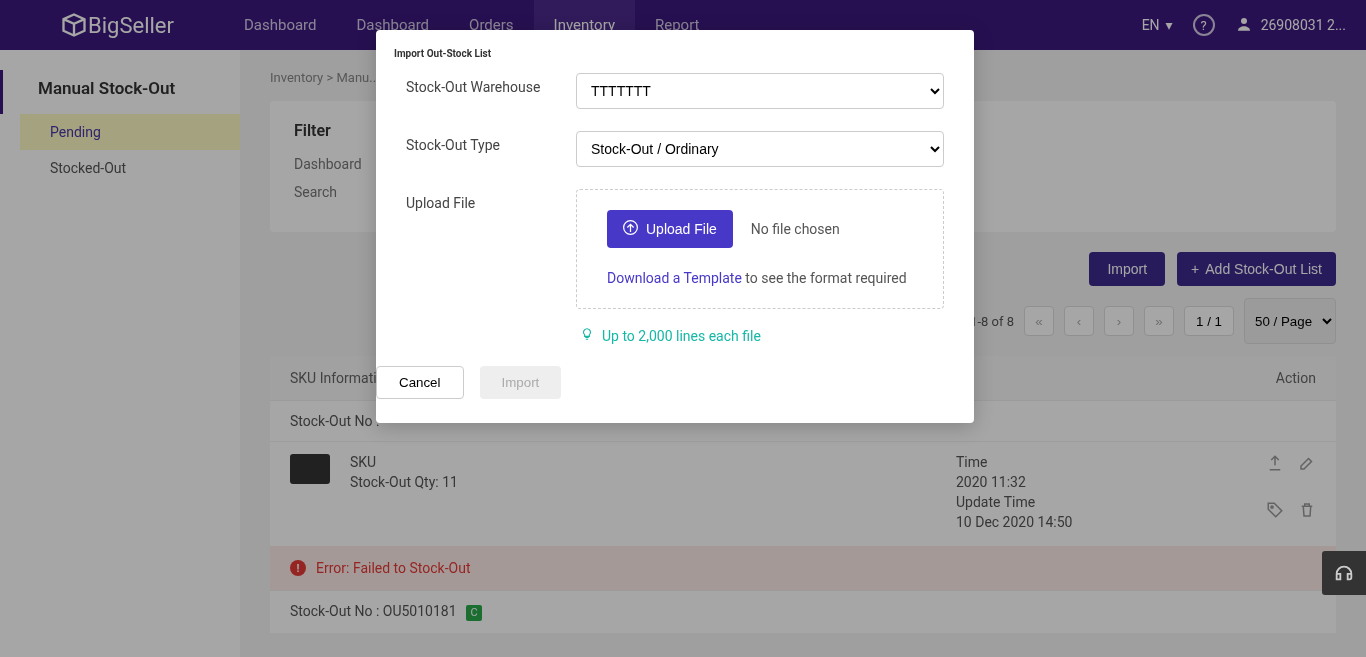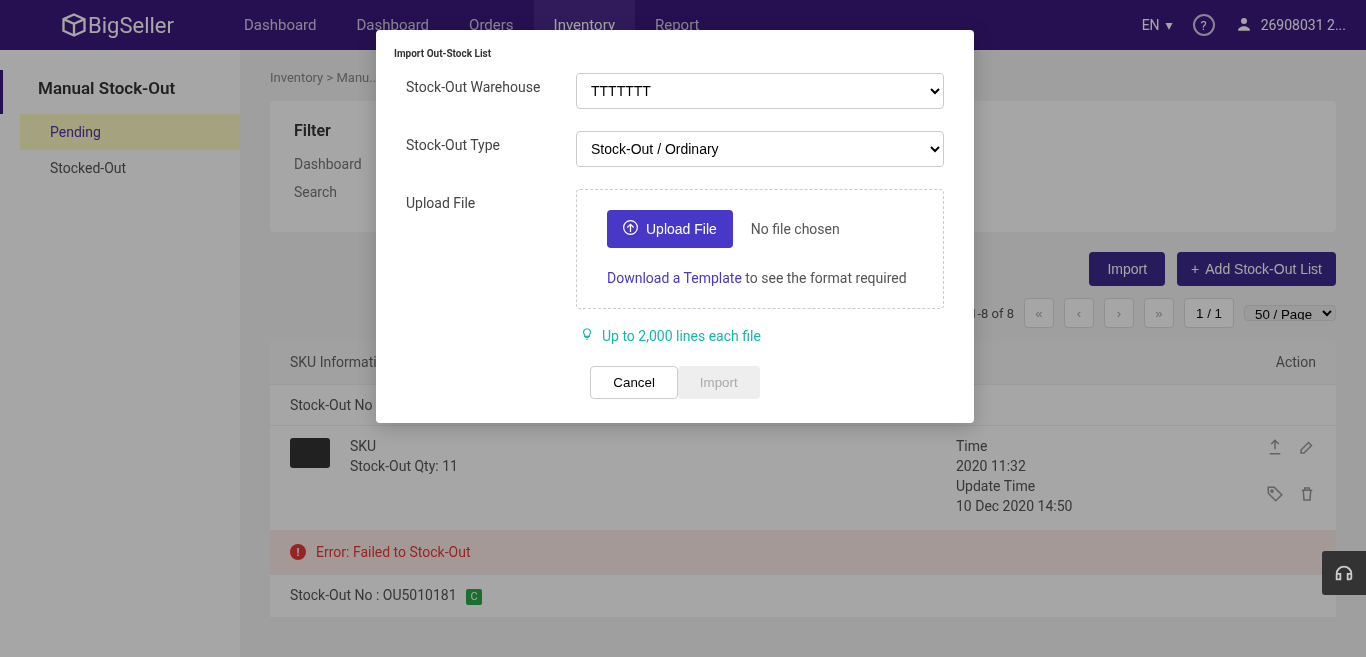--- a/index.html
+++ b/index.html
@@ -31,21 +31,21 @@
 .filter-title { font-weight: 600; font-size: 16px; margin-bottom: 16px; }
 .filter-row { display: flex; align-items: center; gap: 30px; color: #777; margin-bottom: 12px; }
 
 .actions-row { display: flex; justify-content: flex-end; gap: 12px; margin-bottom: 12px; }
 .btn-primary { background: #3c2a8d; color: #fff; border: none; padding: 9px 18px; border-radius: 4px; cursor: pointer; font-size: 14px; }
 .btn-outline { background: #3c2a8d; color: #fff; border: none; padding: 9px 14px; border-radius: 4px; cursor: pointer; display: flex; align-items: center; gap: 6px; font-size: 14px; }
 
 .pagination-row { display: flex; justify-content: flex-end; align-items: center; gap: 10px; color: #555; margin-bottom: 12px; font-size: 13px; }
 .page-btn { width: 30px; height: 30px; border: 1px solid #ddd; background: #fff; border-radius: 4px; cursor: pointer; display: flex; align-items: center; justify-content: center; color: #aaa; }
 .page-input { width: 50px; height: 30px; border: 1px solid #ddd; border-radius: 4px; text-align: center; }
-.page-select { height: 16px; border: 1px solid #ddd; border-radius: 4px; padding: 0 6px; }
+.page-select { height: 46px; border: 1px solid #ddd; border-radius: 4px; padding: 0 6px; }
 
 .table-header { background: #f7f7f9; padding: 14px 20px; display: flex; color: #666; border-radius: 4px 4px 0 0; }
 .table-header .col-sku { flex: 1; }
 .table-header .col-action { width: 80px; text-align: right; }
 
 .row-block { background: #fff; }
 .row-top { padding: 12px 20px; color: #555; border-top: 1px solid #eee; }
 .row-body { padding: 12px 20px; display: flex; gap: 20px; border-top: 1px solid #f2f2f2; }
 .thumb { width: 40px; height: 30px; background: #333; border-radius: 3px; }
 .row-info { flex: 1; color: #555; }
@@ -70,21 +70,21 @@
 .form-control select, .note-box { width: 100%; border: 1px solid #ccc; border-radius: 4px; padding: 8px 10px; font-size: 14px; background: #fff; }
 .note-box { height: 70px; position: relative; resize: none; }
 .note-counter { position: absolute; right: 42px; bottom: 8px; color: #888; font-size: 13px; pointer-events: none; }
 .upload-zone { border: 1px dashed #ccc; border-radius: 4px; padding: 20px 30px 22px; }
 .upload-row { display: flex; align-items: center; gap: 18px; margin-bottom: 22px; }
 .upload-btn { background: #4838c8; color: #fff; border: none; padding: 10px 16px; border-radius: 4px; display: flex; align-items: center; gap: 8px; cursor: pointer; font-size: 14px; }
 .upload-status { color: #555; }
 .template-line { color: #555; }
 .template-line a { color: #4838c8; text-decoration: none; cursor: pointer; }
 .hint-line { color: #14b8a6; display: flex; align-items: center; gap: 8px; margin-top: 18px; padding-left: 4px; }
-.modal-footer { display: flex; justify-content: center; margin-top: 20px; }
+.modal-footer { display: flex; gap: 16px; margin-top: 20px; }
 .btn-cancel { background: #fff; border: 1px solid #ccc; padding: 8px 22px; border-radius: 4px; cursor: pointer; }
 .btn-import-disabled { background: #eee; color: #aaa; border: none; padding: 8px 22px; border-radius: 4px; cursor: not-allowed; }
 
 
 .annotation { position: absolute; pointer-events: none; z-index: 999; }
 
 .support-fab { position: absolute; right: 0; bottom: 62px; width: 44px; height: 44px; background: #333; color: #ccc; display: flex; align-items: center; justify-content: center; border-radius: 3px 0 0 3px; cursor: pointer; }
 </style>
 </head>
 <body>

